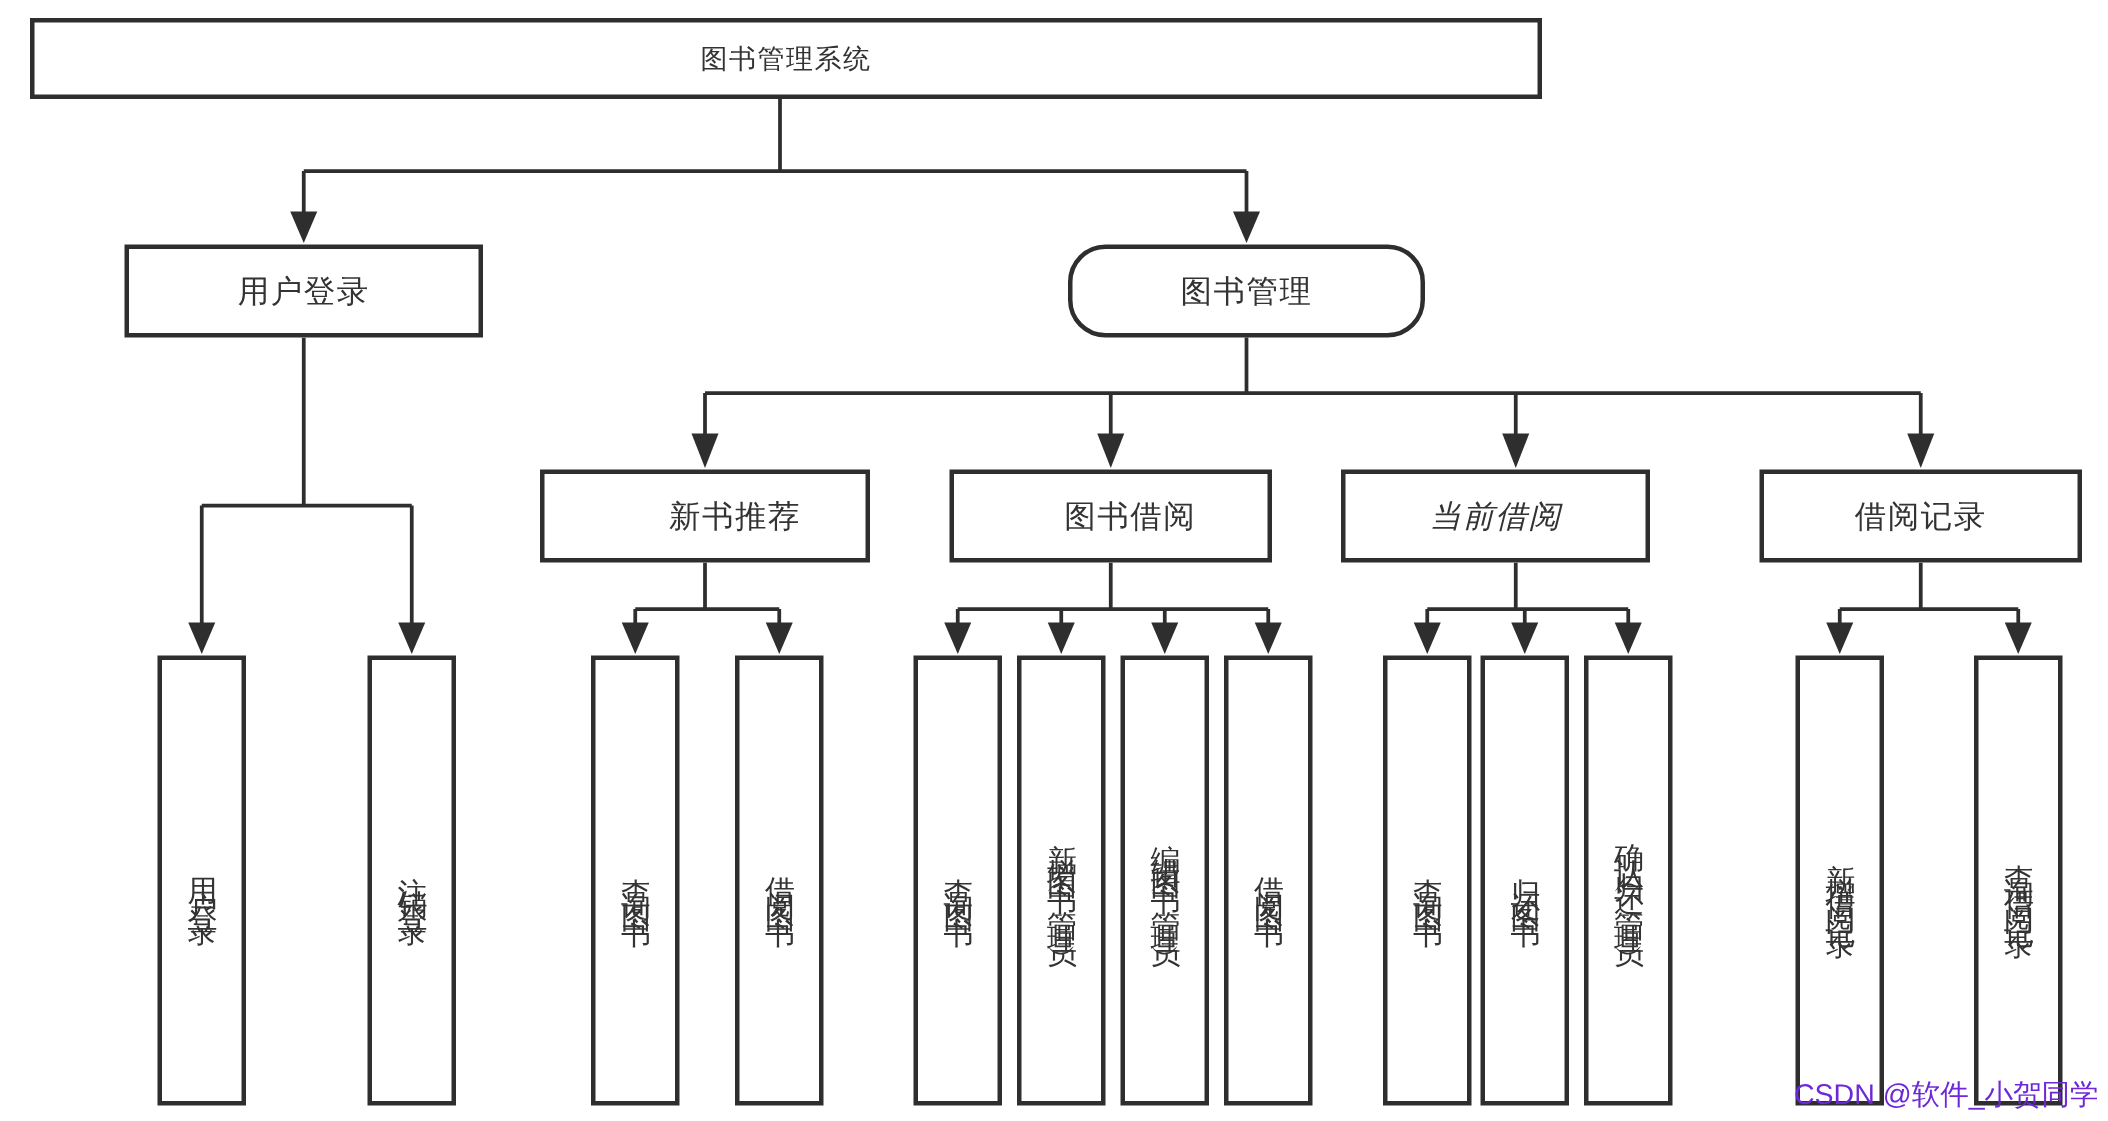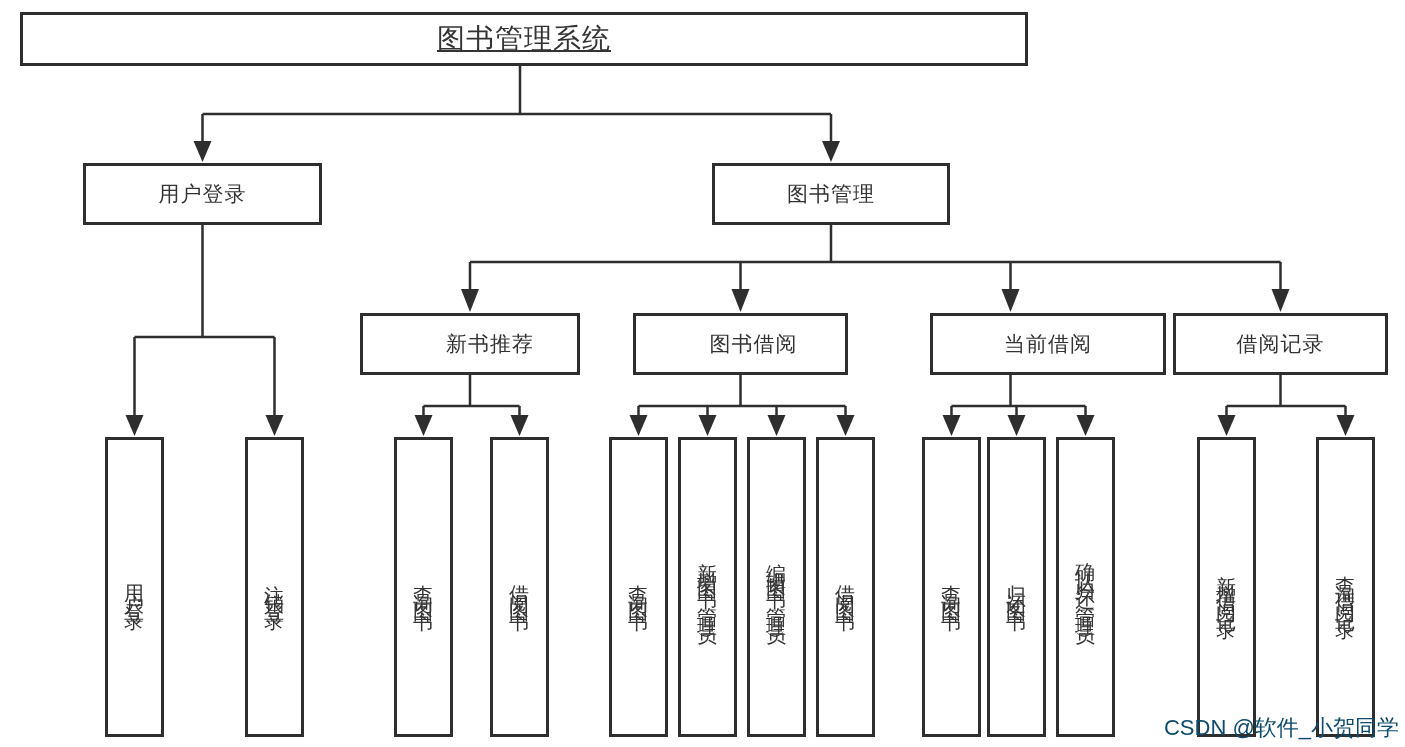--- a/index.html
+++ b/index.html
@@ -25,36 +25,36 @@
     display: flex;
     align-items: center;
     justify-content: center;
   }
   .box .hlabel {
     font-size: 21px;
     letter-spacing: 1px;
     white-space: nowrap;
     color: #333333;
   }
-  .root .hlabel { font-size: 28px; text-decoration: underline; }
+  .root .hlabel { font-size: 18px; }
   .leaf .vtext {
     writing-mode: vertical-rl;
     text-orientation: mixed;
     font-size: 20px;
     line-height: 1;
     letter-spacing: 9px;
     white-space: nowrap;
     color: #333333;
   }
   .watermark {
     position: absolute;
     right: 6px;
     bottom: 4px;
-    font-size: 22px;
-    color: #0c4a6e;
+    font-size: 19px;
+    color: #6d28d9;
     white-space: nowrap;
   }
   .cline { stroke: #2e2e2e; stroke-width: 2.5; fill: none; }
   .ahead { fill: #2e2e2e; stroke: none; }
 </style>
 </head>
 <body>
 
 <div class="stage">
 
@@ -95,31 +95,31 @@
     <polygon class="ahead" points="1336.5,415 1354.5,415 1345.5,436"></polygon>
   </svg>
 
   <div class="box root" style="left:20px; top:12px; width:1008px; height:54px;">
     <span class="hlabel">图书管理系统</span>
   </div>
 
   <div class="box" style="left:83px; top:163px; width:239px; height:62px;">
     <span class="hlabel">用户登录</span>
   </div>
-  <div class="box" style="left:712px; top:163px; width:238px; height:62px;">
+  <div class="box" style="left:712px; top:163px; width:238px; height:62px;border-radius:25px;">
     <span class="hlabel">图书管理</span>
   </div>
 
   <div class="box" style="left:360px; top:313px; width:220px; height:62px;padding-left:40px;">
     <span class="hlabel">新书推荐</span>
   </div>
   <div class="box" style="left:633px; top:313px; width:215px; height:62px;padding-left:26px;">
     <span class="hlabel">图书借阅</span>
   </div>
-  <div class="box" style="left:930px; top:313px; width:236px; height:62px;">
+  <div class="box" style="left:894px; top:313px; width:206px; height:62px;font-style:italic;">
     <span class="hlabel">当前借阅</span>
   </div>
   <div class="box" style="left:1173px; top:313px; width:215px; height:62px;">
     <span class="hlabel">借阅记录</span>
   </div>
 
   <div class="box leaf" style="left:105px; top:437px; width:59px; height:300px;">
     <span class="vtext">用户登录</span>
   </div>
   <div class="box leaf" style="left:245px; top:437px; width:59px; height:300px;">

